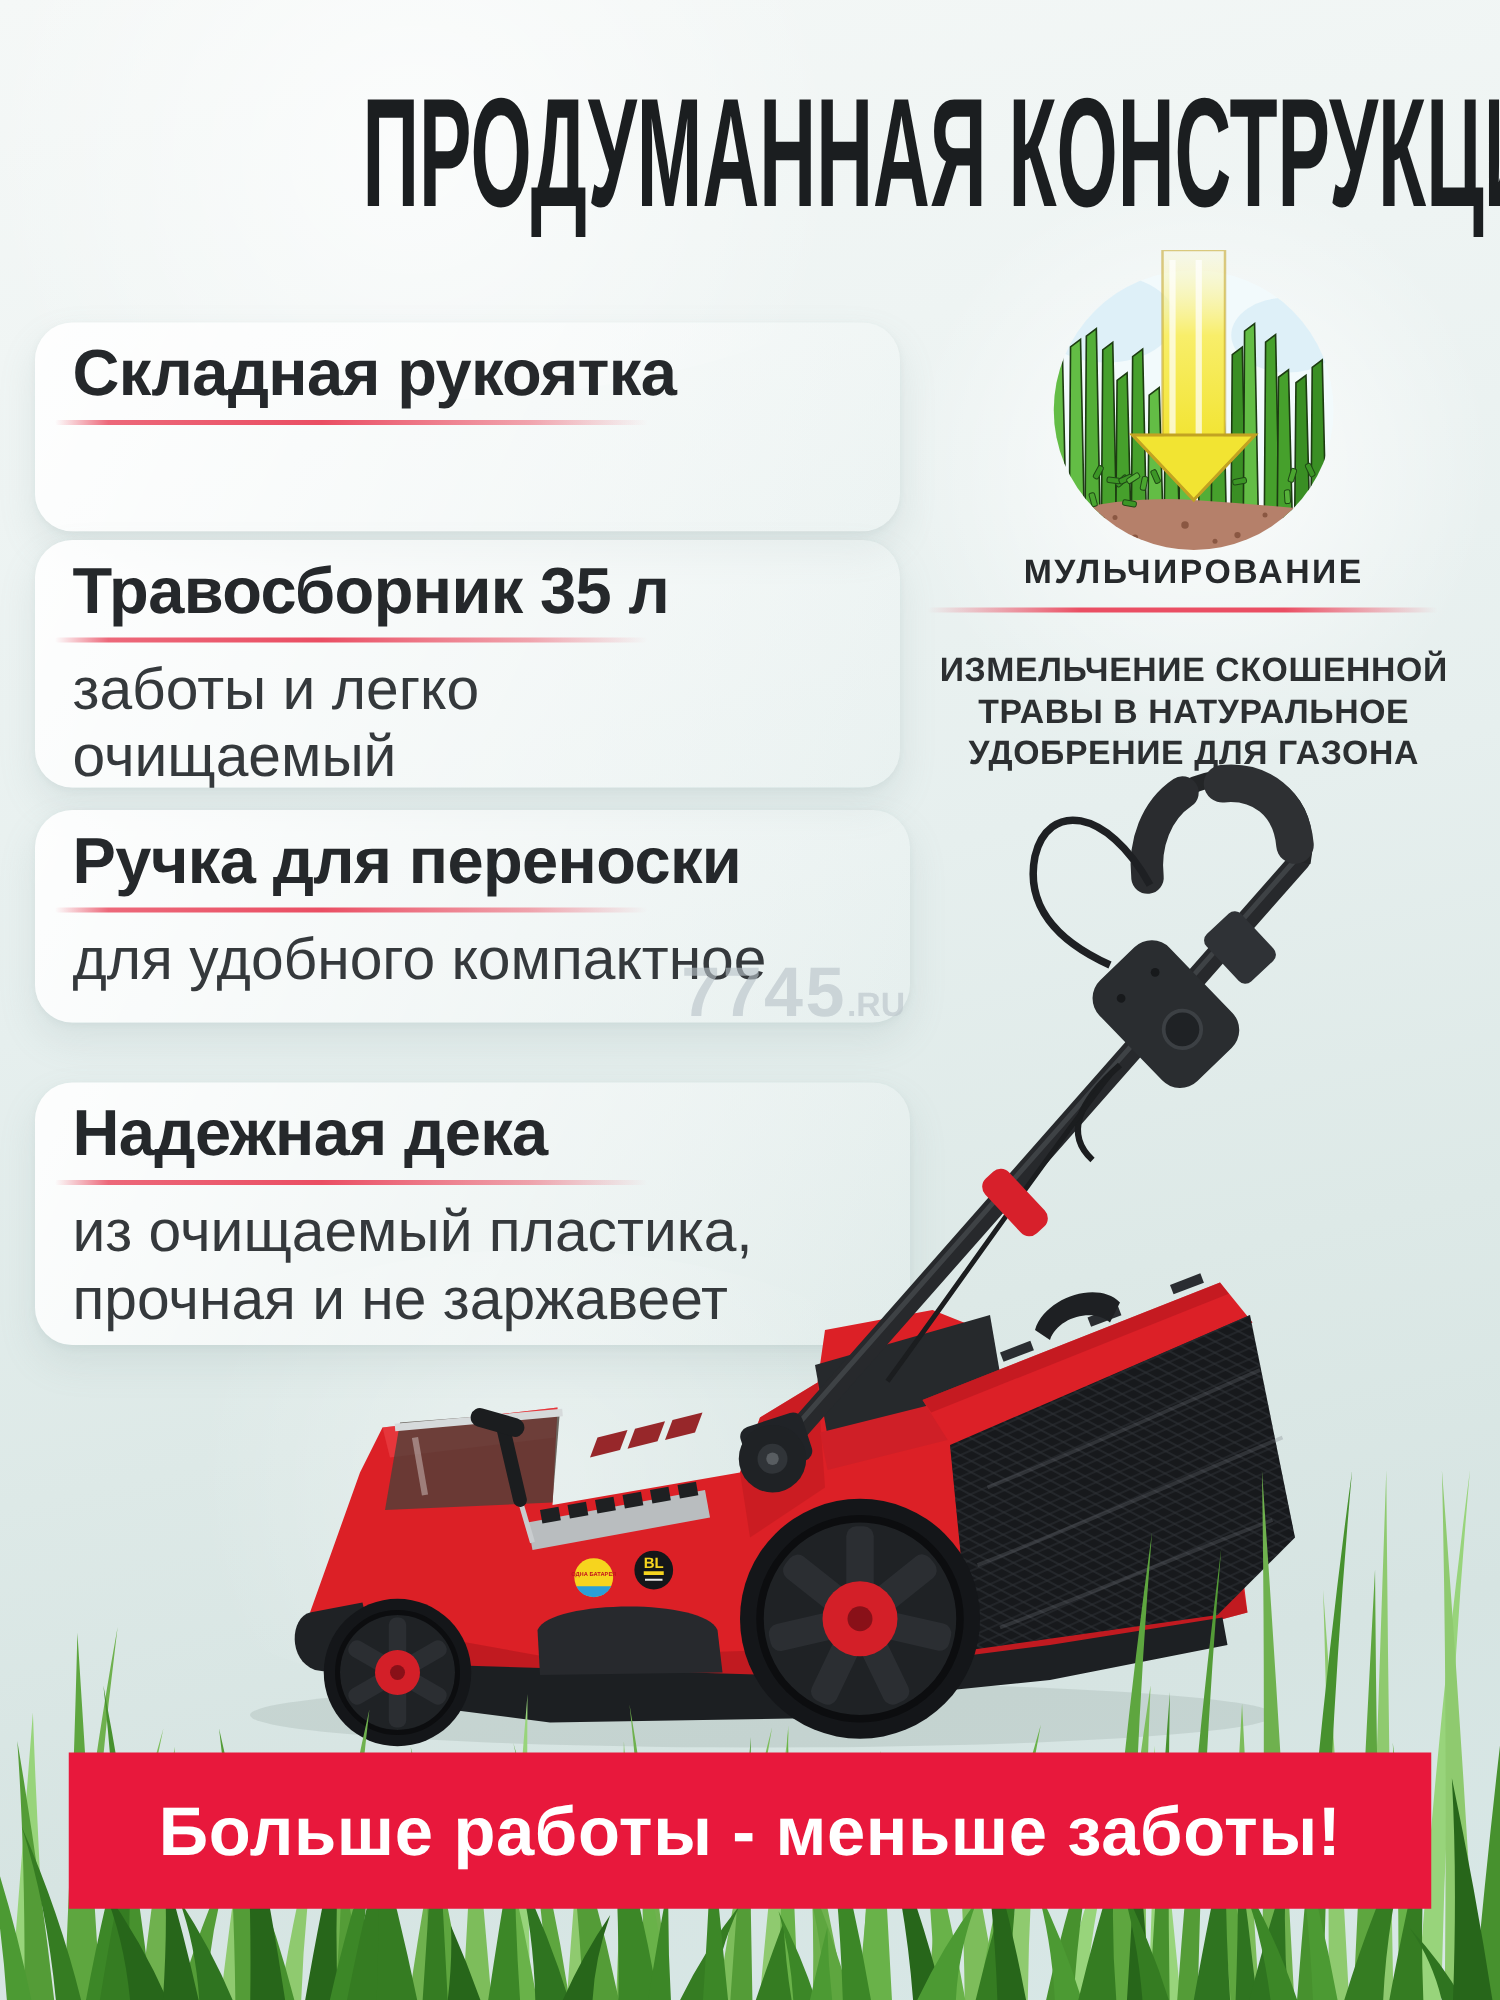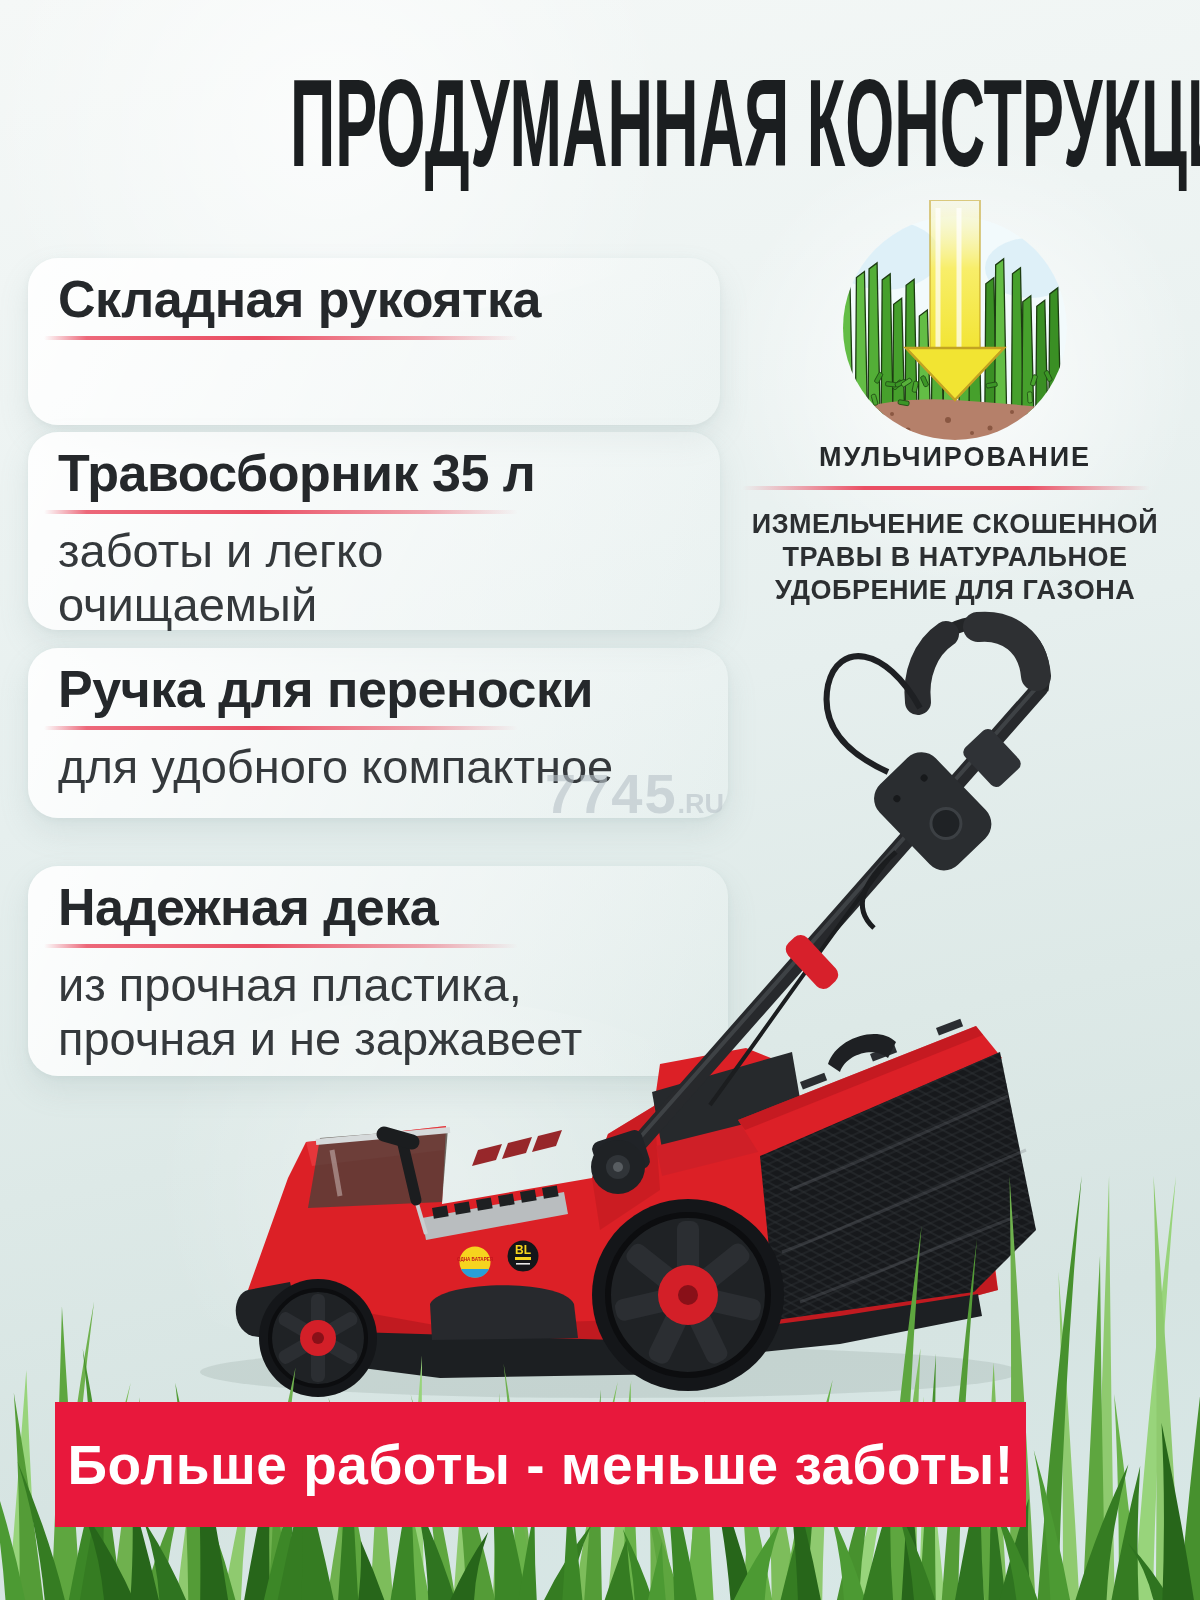--- a/index.html
+++ b/index.html
@@ -27,29 +27,29 @@
   }
   .feature-card h2{margin:0;font-size:52px;line-height:58px;font-weight:700;color:#25282b;letter-spacing:-.5px;}
   .redline{height:4px;width:474px;margin:8px 0 0 -14px;border-radius:3px;
     background:linear-gradient(90deg,rgba(234,78,99,0) 0%,rgba(234,78,99,.85) 9%,#ea4e63 45%,rgba(236,92,110,.55) 80%,rgba(236,92,110,0) 100%);}
   .feature-desc{margin-top:10px;font-size:47px;line-height:54px;font-weight:400;color:#35393c;}
 
   .mulch-label{position:absolute;left:735px;top:442px;width:440px;text-align:center;z-index:3;
     font-size:27px;font-weight:700;letter-spacing:2px;color:#26292b;}
   .mulch-underline{position:absolute;left:742px;top:486px;width:408px;height:4px;border-radius:3px;z-index:3;
     background:linear-gradient(90deg,rgba(234,78,99,0) 0%,#ea4e63 30%,#ea4e63 70%,rgba(234,78,99,0) 100%);}
-  .mulch-desc{position:absolute;left:715px;top:508px;width:480px;text-align:center;z-index:3;
+  .mulch-desc{position:absolute;left:715px;top:520px;width:480px;text-align:center;z-index:3;
     font-size:27px;line-height:33px;font-weight:700;letter-spacing:.5px;color:#2c2f31;}
 
   .watermark{position:absolute;left:526px;top:766px;z-index:5;color:#b9c3c9;opacity:.62;line-height:1;white-space:nowrap;margin-left:19px;}
   .watermark .num{font-size:56px;font-weight:700;letter-spacing:2px;}
   .watermark .suf{font-size:27px;font-weight:700;}
 
   .bottom-banner{
-    position:absolute;left:55px;top:1402px;width:971px;height:125px;z-index:8;background:#e8183c;
+    position:absolute;left:55px;top:1402px;width:1090px;height:125px;z-index:8;background:#e8183c;
     display:flex;align-items:center;justify-content:center;
   }
   .bottom-banner span{color:#ffffff;font-size:55px;font-weight:700;letter-spacing:.5px;}
 
   svg{display:block;}
   .mulch-illo{position:absolute;left:830px;top:200px;z-index:3;}
   .mower{position:absolute;left:140px;top:590px;z-index:4;}
   .grass{position:absolute;left:0px;top:1150px;z-index:7;}
 </style>
 </head>
@@ -84,21 +84,21 @@
     <div class="feature-desc">
       <div>для удобного компактное</div>
       <div></div>
     </div>
   </div>
 
   <div class="feature-card" style="left:28px;top:866px;width:700px;height:210px;">
     <h2>Надежная дека</h2>
     <div class="redline"></div>
     <div class="feature-desc">
-      <div>из прочная пластика,</div>
+      <div>из очищаемый пластика,</div>
       <div>прочная и не заржавеет</div>
     </div>
   </div>
 
   <svg class="mulch-illo" width="250" height="245" viewBox="0 0 250 245">
     <defs>
       <clipPath id="circ">
           <circle cx="125" cy="128" r="112"></circle>
         </clipPath>
       <linearGradient id="beamGrad" x1="0" y1="0" x2="0" y2="1">

